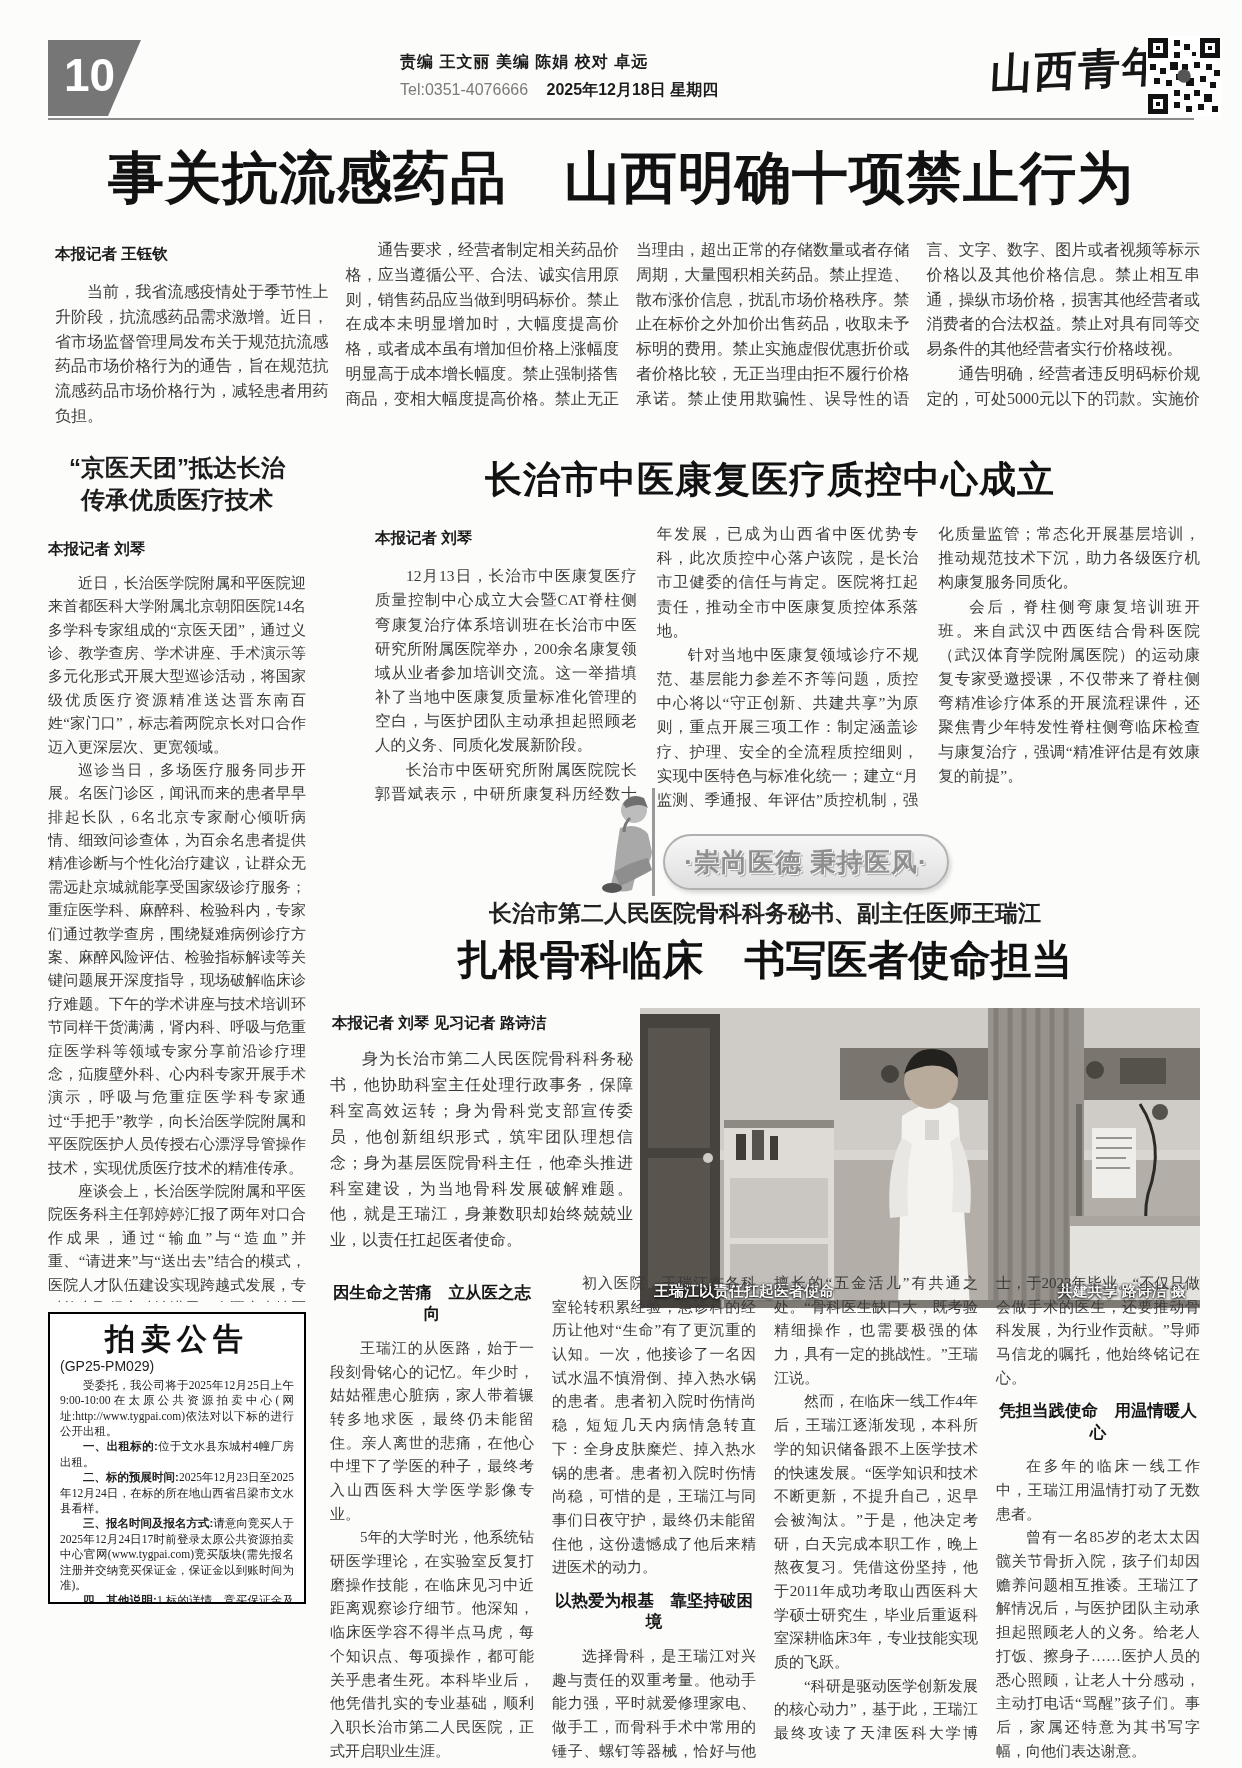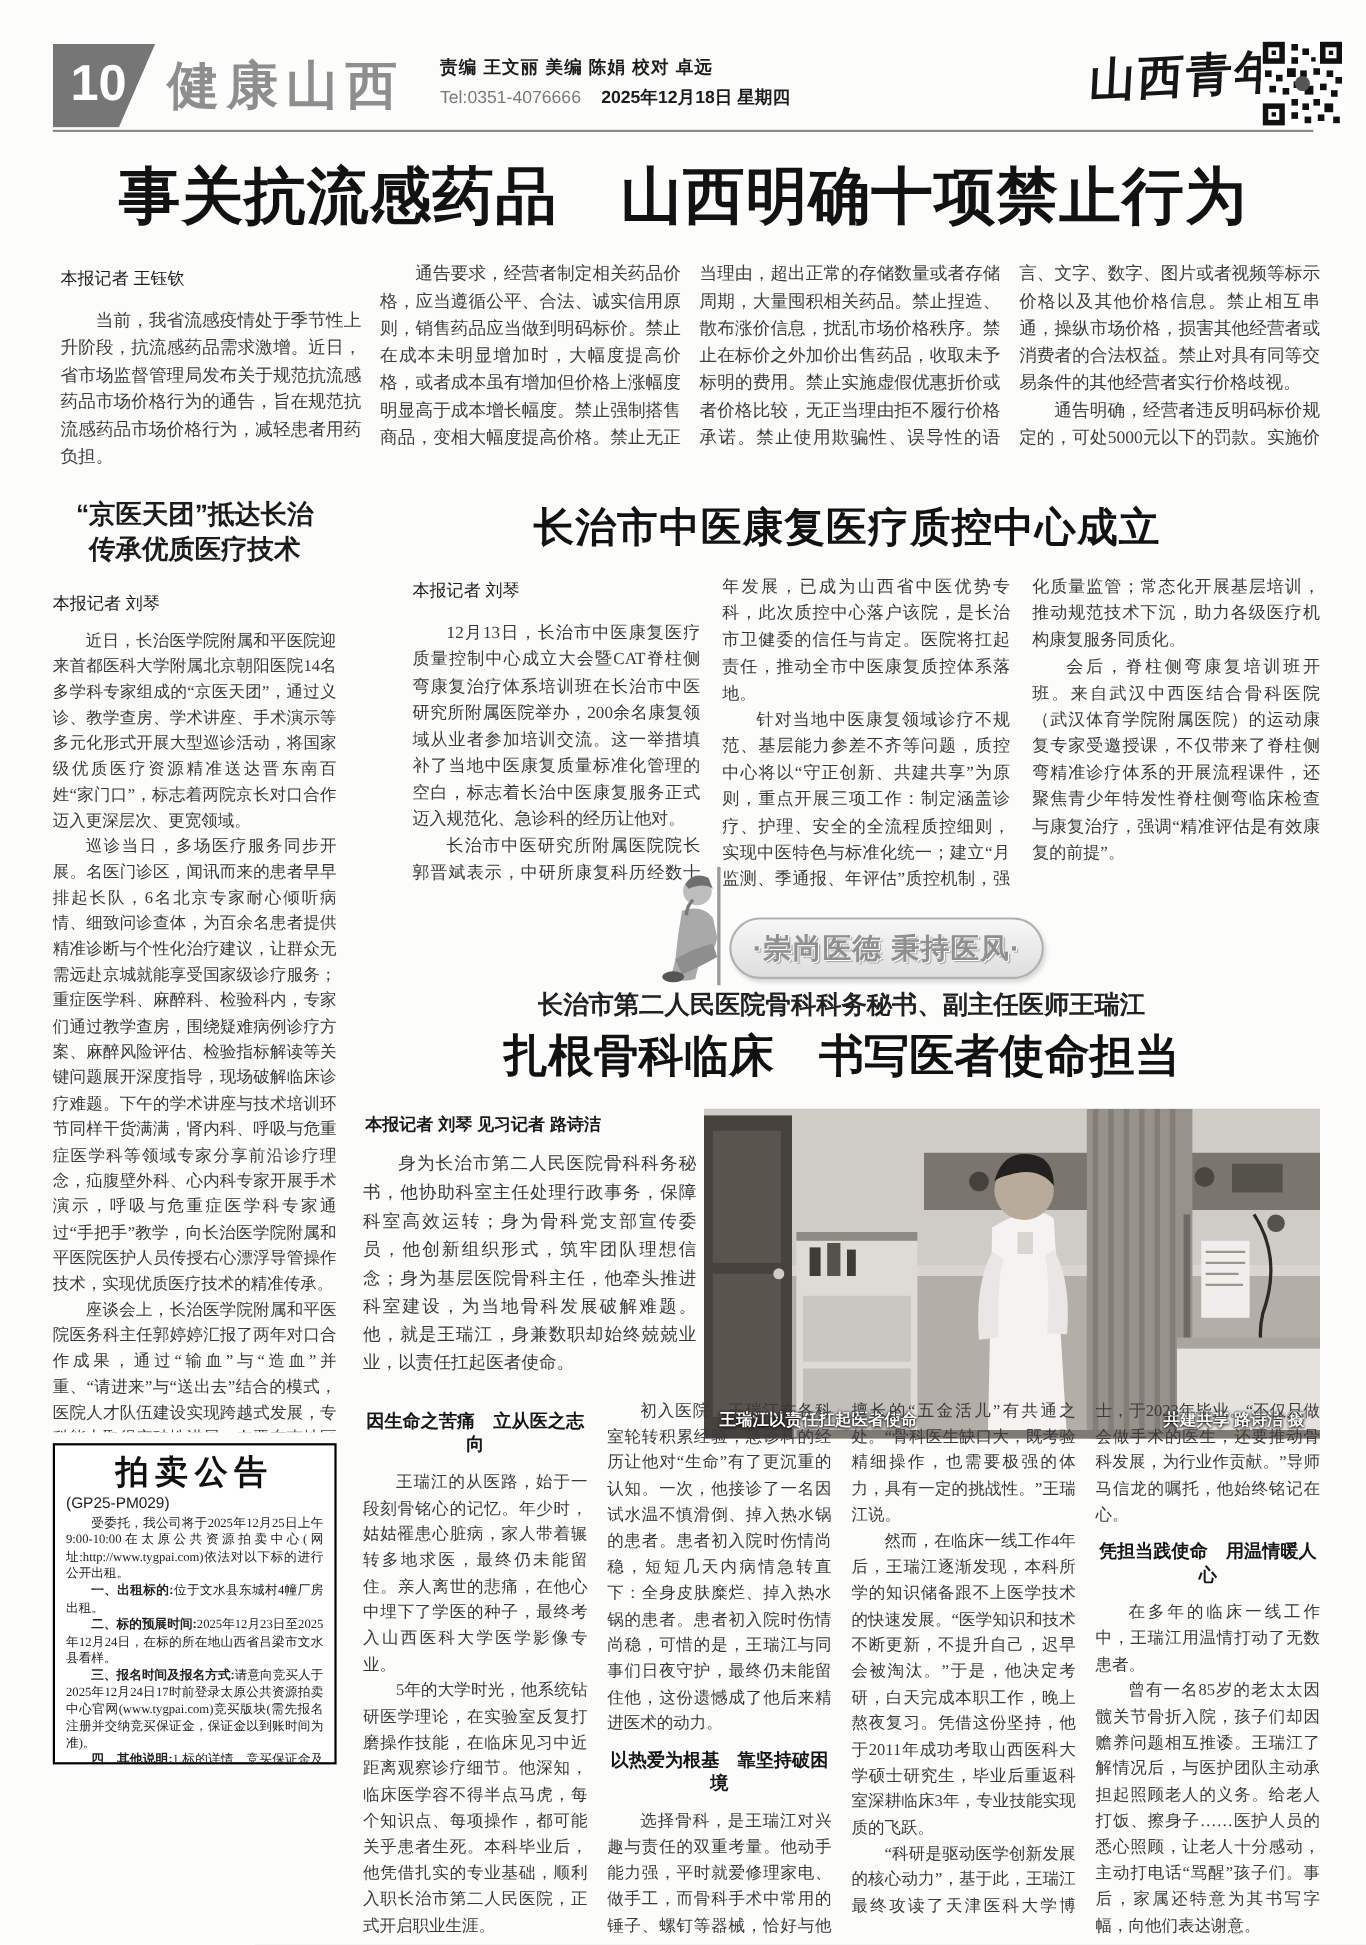--- a/index.html
+++ b/index.html
@@ -23,21 +23,21 @@
     transform:rotate(-3deg) skewX(-6deg); letter-spacing:2px; }
   .qr{ left:1146px; top:36px; }
   .hdr-rule{ left:48px; top:118px; width:1146px; border-top:2px solid #8a8a8a; }
 
   
   .a1-headline{ left:48px; top:146px; width:1146px; text-align:center;
     font:900 56px/1.15 "Liberation Sans",sans-serif; color:#121212; letter-spacing:1px; }
   .a1-cols{ left:55px; top:238px; width:1145px; height:196px;
     column-count:4; column-gap:17px; column-fill:auto; overflow:hidden;
     font-size:16px; line-height:1.55; text-align:justify; color:#3d3d3d; }
-  .byline{ font-family:"Liberation Sans",sans-serif; font-weight:400; color:#1a1a1a;
+  .byline{ font-family:"Liberation Sans",sans-serif; font-weight:700; color:#1a1a1a;
     font-size:15.5px; text-indent:0; margin:4px 0 14px; }
   p.body{ text-indent:2em; }
 
   
   .a2{ left:48px; top:452px; width:258px; height:850px; overflow:hidden; }
   .a2-title{ text-align:center; font:800 24px/1.35 "Liberation Sans",sans-serif; color:#1c1c1c; }
   .a2 .byline{ margin:22px 0 12px; }
   .a2-text{ font-size:15px; line-height:1.56; text-align:justify; }
 
   
@@ -86,21 +86,20 @@
 </style>
 </head>
 <body>
 
 <div class="page">
 
   <div class="abs pageno-box">
     <span class="pageno">10</span>
     <span class="slash"></span>
   </div>
-  <div class="abs section-title">健康山西</div>
   <div class="abs credits1">责编 王文丽  美编 陈娟  校对 卓远</div>
   <div class="abs credits2">
     <span>Tel:0351-4076666</span>
     <b>2025年12月18日 星期四</b>
   </div>
   <div class="abs masthead">山西青年报</div>
   <div class="abs qr">
     <svg width="76" height="80" viewBox="0 0 38 40">
       <rect x="0" y="0" width="38" height="40" fill="#fff"></rect>
       <g fill="#111">
@@ -162,21 +161,21 @@
     <div class="a2-text">
       <p class="body">近日，长治医学院附属和平医院迎来首都医科大学附属北京朝阳医院14名多学科专家组成的“京医天团”，通过义诊、教学查房、学术讲座、手术演示等多元化形式开展大型巡诊活动，将国家级优质医疗资源精准送达晋东南百姓“家门口”，标志着两院京长对口合作迈入更深层次、更宽领域。</p>
       <p class="body">巡诊当日，多场医疗服务同步开展。名医门诊区，闻讯而来的患者早早排起长队，6名北京专家耐心倾听病情、细致问诊查体，为百余名患者提供精准诊断与个性化治疗建议，让群众无需远赴京城就能享受国家级诊疗服务；重症医学科、麻醉科、检验科内，专家们通过教学查房，围绕疑难病例诊疗方案、麻醉风险评估、检验指标解读等关键问题展开深度指导，现场破解临床诊疗难题。下午的学术讲座与技术培训环节同样干货满满，肾内科、呼吸与危重症医学科等领域专家分享前沿诊疗理念，疝腹壁外科、心内科专家开展手术演示，呼吸与危重症医学科专家通过“手把手”教学，向长治医学院附属和平医院医护人员传授右心漂浮导管操作技术，实现优质医疗技术的精准传承。</p>
       <p class="body">座谈会上，长治医学院附属和平医院医务科主任郭婷婷汇报了两年对口合作成果，通过“输血”与“造血”并重、“请进来”与“送出去”结合的模式，医院人才队伍建设实现跨越式发展，专科能力取得突破性进展，在晋东南地区的医疗影响力与群众信赖度持续提升。双方还就心脏、重症医学科等专科建设、医疗质效、运营管理、科研发展等议题展开深度研讨，为后续合作明确了方向。</p>
     </div>
   </div>
 
   <div class="abs a3-headline">长治市中医康复医疗质控中心成立</div>
   <div class="abs a3-cols">
     <p class="byline">本报记者 刘琴</p>
-    <p class="body">12月13日，长治市中医康复医疗质量控制中心成立大会暨CAT脊柱侧弯康复治疗体系培训班在长治市中医研究所附属医院举办，200余名康复领域从业者参加培训交流。这一举措填补了当地中医康复质量标准化管理的空白，标志着长治中医康复服务正式迈入规范化、急诊科的经历让他对。</p>
+    <p class="body">12月13日，长治市中医康复医疗质量控制中心成立大会暨CAT脊柱侧弯康复治疗体系培训班在长治市中医研究所附属医院举办，200余名康复领域从业者参加培训交流。这一举措填补了当地中医康复质量标准化管理的空白，与医护团队主动承担起照顾老人的义务、同质化发展新阶段。</p>
     <p class="body">长治市中医研究所附属医院院长郭晋斌表示，中研所康复科历经数十年发展，已成为山西省中医优势专科，此次质控中心落户该院，是长治市卫健委的信任与肯定。医院将扛起责任，推动全市中医康复质控体系落地。</p>
     <p class="body">针对当地中医康复领域诊疗不规范、基层能力参差不齐等问题，质控中心将以“守正创新、共建共享”为原则，重点开展三项工作：制定涵盖诊疗、护理、安全的全流程质控细则，实现中医特色与标准化统一；建立“月监测、季通报、年评估”质控机制，强化质量监管；常态化开展基层培训，推动规范技术下沉，助力各级医疗机构康复服务同质化。</p>
     <p class="body">会后，脊柱侧弯康复培训班开班。来自武汉中西医结合骨科医院（武汉体育学院附属医院）的运动康复专家受邀授课，不仅带来了脊柱侧弯精准诊疗体系的开展流程课件，还聚焦青少年特发性脊柱侧弯临床检查与康复治疗，强调“精准评估是有效康复的前提”。</p>
   </div>
 
   <div class="abs banner-fig">
     <svg width="78" height="108" viewBox="0 0 78 108">
       <path d="M30 40 Q26 62 24 84 L20 100 Q30 106 42 102 L46 86 Q60 80 62 64 L58 46 Q48 34 30 40 Z" fill="#a9a9a9"></path>
       <path d="M24 84 Q40 74 58 70 L62 82 Q44 92 30 98 Z" fill="#8e8e8e"></path>
       <circle cx="44" cy="22" r="13" fill="#bdbdbd"></circle>

